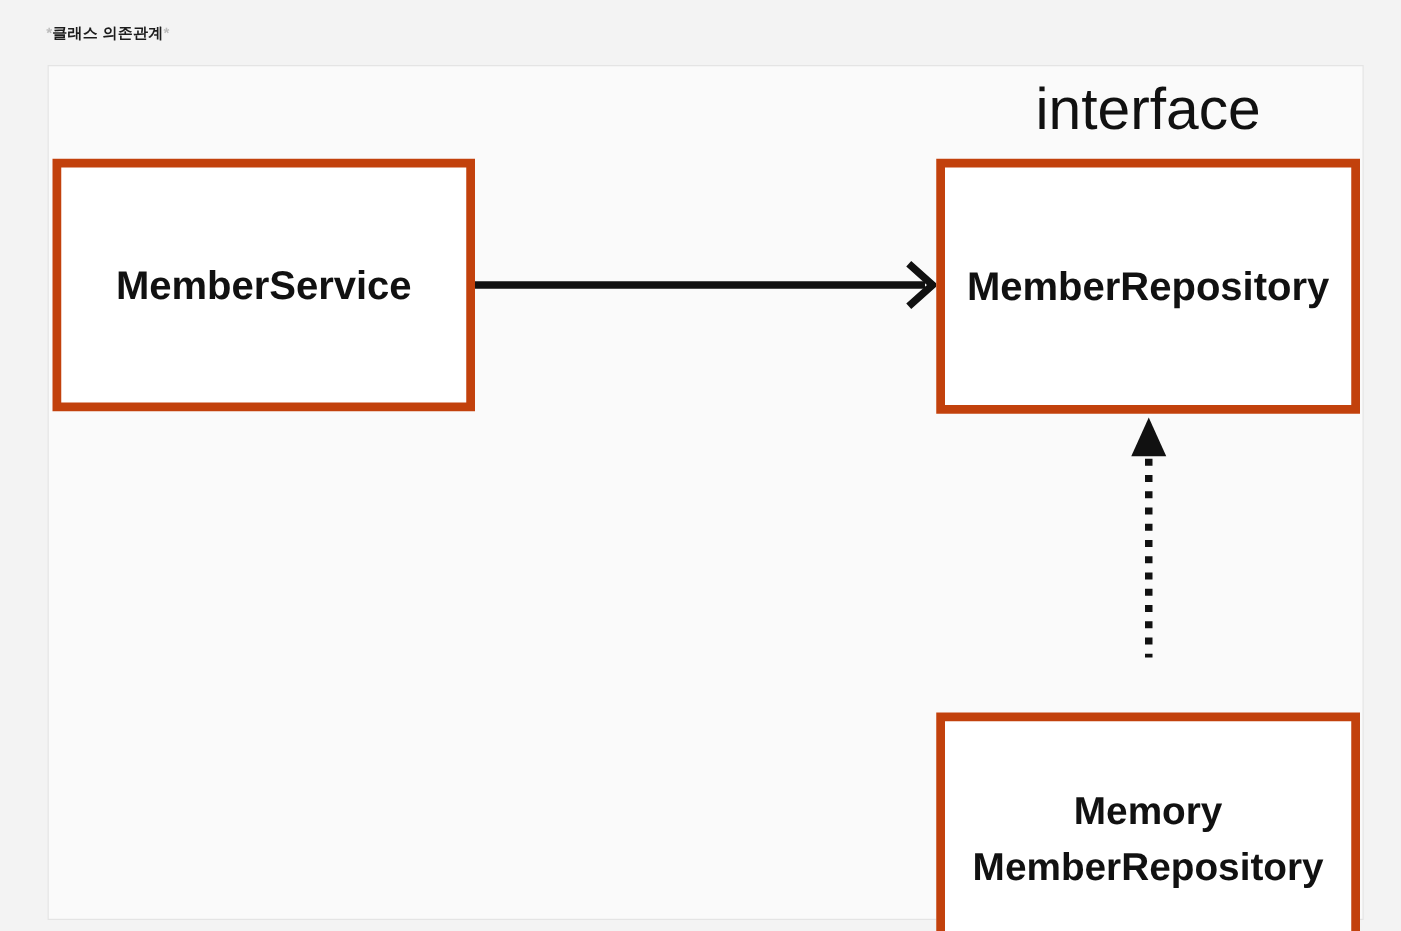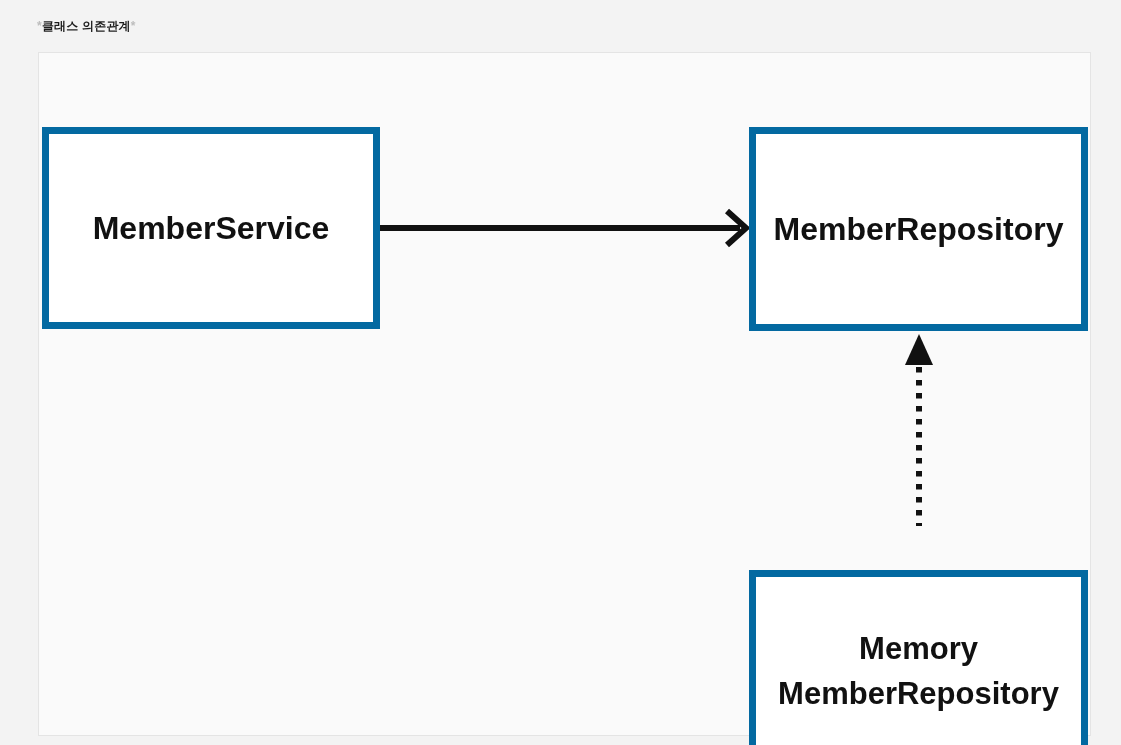--- a/index.html
+++ b/index.html
@@ -25,21 +25,21 @@
   .canvas {
     position: absolute;
     left: 38px; top: 52px;
     width: 1053px; height: 684px;
     background: #fafafa;
     border: 1px solid #e4e4e4;
   }
   .node {
     position: absolute;
     background: #ffffff;
-    border: 7px solid #0369a1;
+    border: 7px solid #c2410c;
     display: flex;
     flex-direction: column;
     align-items: center;
     justify-content: center;
     font-weight: 700;
     color: #111111;
     text-align: center;
   }
   .node-member-service {
     left: 3px; top: 74px;
@@ -89,20 +89,21 @@
       <line x1="341" y1="175" x2="701" y2="175" stroke="#111111" stroke-width="6"></line>
       <polyline points="688,158 707,175 688,192" fill="none" stroke="#111111" stroke-width="6"></polyline>
     </g>
 
     <g>
       <line x1="880" y1="314" x2="880" y2="473" stroke="#111111" stroke-width="6" stroke-dasharray="5.5 7.5"></line>
       <path d="M880,281 L866,312 L894,312 Z" fill="#111111"></path>
     </g>
   </svg>
 
+  <div class="interface-label">interface</div>
 
   <div class="node node-member-service">
     <span>MemberService</span>
   </div>
 
   <div class="node node-member-repository">
     <span>MemberRepository</span>
   </div>
 
   <div class="node node-memory-member-repository">

